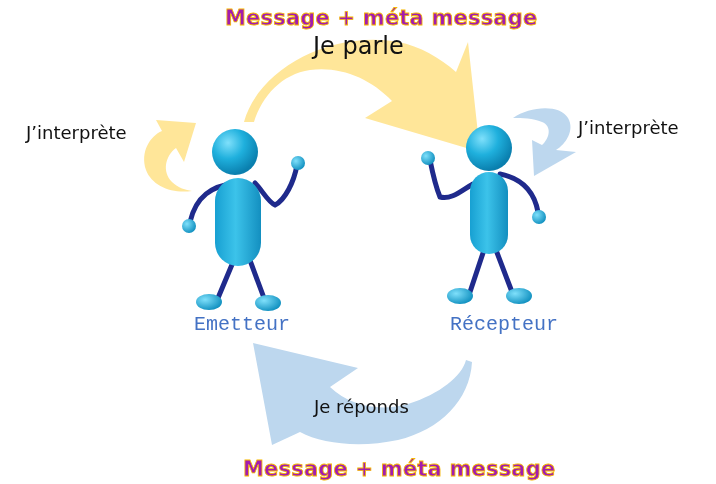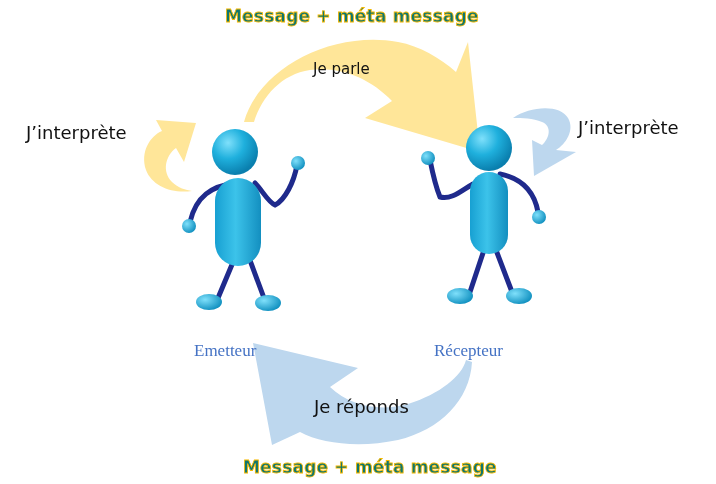--- a/index.html
+++ b/index.html
@@ -1,21 +1,21 @@
 <!DOCTYPE html>
 <html><head>
 <meta charset="utf-8">
 <style>
   html, body { margin:0; padding:0; background:#ffffff; }
   body { width:716px; height:484px; position:relative; overflow:hidden; font-family:"Liberation Sans", sans-serif; }
   svg.stage { position:absolute; left:0; top:0; }
   .lbl { position:absolute; white-space:nowrap; font-family:"DejaVu Sans", sans-serif; color:#111; }
-  .meta { position:absolute; white-space:nowrap; font-family:"DejaVu Sans", sans-serif; font-weight:bold; font-size:17px;
-          color:#0f766e; -webkit-text-stroke:0.8px #f5b800; letter-spacing:0.2px; }
-  .role { position:absolute; white-space:nowrap; font-family:Liberation Serif, serif; font-size:17px; color:#4472c4;margin-top:28px; }
+  .meta { position:absolute; white-space:nowrap; font-family:"DejaVu Sans", sans-serif; font-weight:bold; font-size:21px;
+          color:#a21caf; -webkit-text-stroke:0.8px #f5b800; letter-spacing:0.2px; }
+  .role { position:absolute; white-space:nowrap; font-family:Liberation Mono, monospace; font-size:20px; color:#4472c4; }
 </style>
 </head>
 <body>
 
 <svg class="stage" width="716" height="484" viewBox="0 0 716 484">
   <defs>
     <radialGradient id="headGrad" cx="35%" cy="30%" r="70%">
       <stop offset="0" stop-color="#7fe0fb"></stop>
       <stop offset="0.5" stop-color="#1fb0dd"></stop>
       <stop offset="1" stop-color="#0a7fae"></stop>
@@ -71,19 +71,19 @@
     <rect x="470" y="172" width="38" height="82" rx="19" fill="url(#bodyGrad)"></rect>
     <circle cx="489" cy="148" r="23" fill="url(#headGrad)"></circle>
     <circle cx="428" cy="158" r="7" fill="url(#ballGrad)"></circle>
     <circle cx="539" cy="217" r="7" fill="url(#ballGrad)"></circle>
     <ellipse cx="460" cy="296" rx="13" ry="8" fill="url(#ballGrad)"></ellipse>
     <ellipse cx="519" cy="296" rx="13" ry="8" fill="url(#ballGrad)"></ellipse>
   </g>
 </svg>
 
 <div class="meta" style="left:225px; top:6px;">Message + méta message</div>
-<div class="lbl" style="left:313px; top:60px; font-size:15px;">Je parle</div>
+<div class="lbl" style="left:313px; top:32px; font-size:24px;">Je parle</div>
 <div class="lbl" style="left:26px; top:122px; font-size:18px;">J’interprète</div>
 <div class="lbl" style="left:578px; top:117px; font-size:18px;">J’interprète</div>
 <div class="role" style="left:194px; top:313px;">Emetteur</div>
-<div class="role" style="left:434px; top:313px;text-align:center;">Récepteur</div>
+<div class="role" style="left:450px; top:313px;text-align:center;">Récepteur</div>
 <div class="lbl" style="left:314px; top:396px; font-size:18px;">Je réponds</div>
 <div class="meta" style="left:243px; top:457px;">Message + méta message</div>
 
 </body></html>

